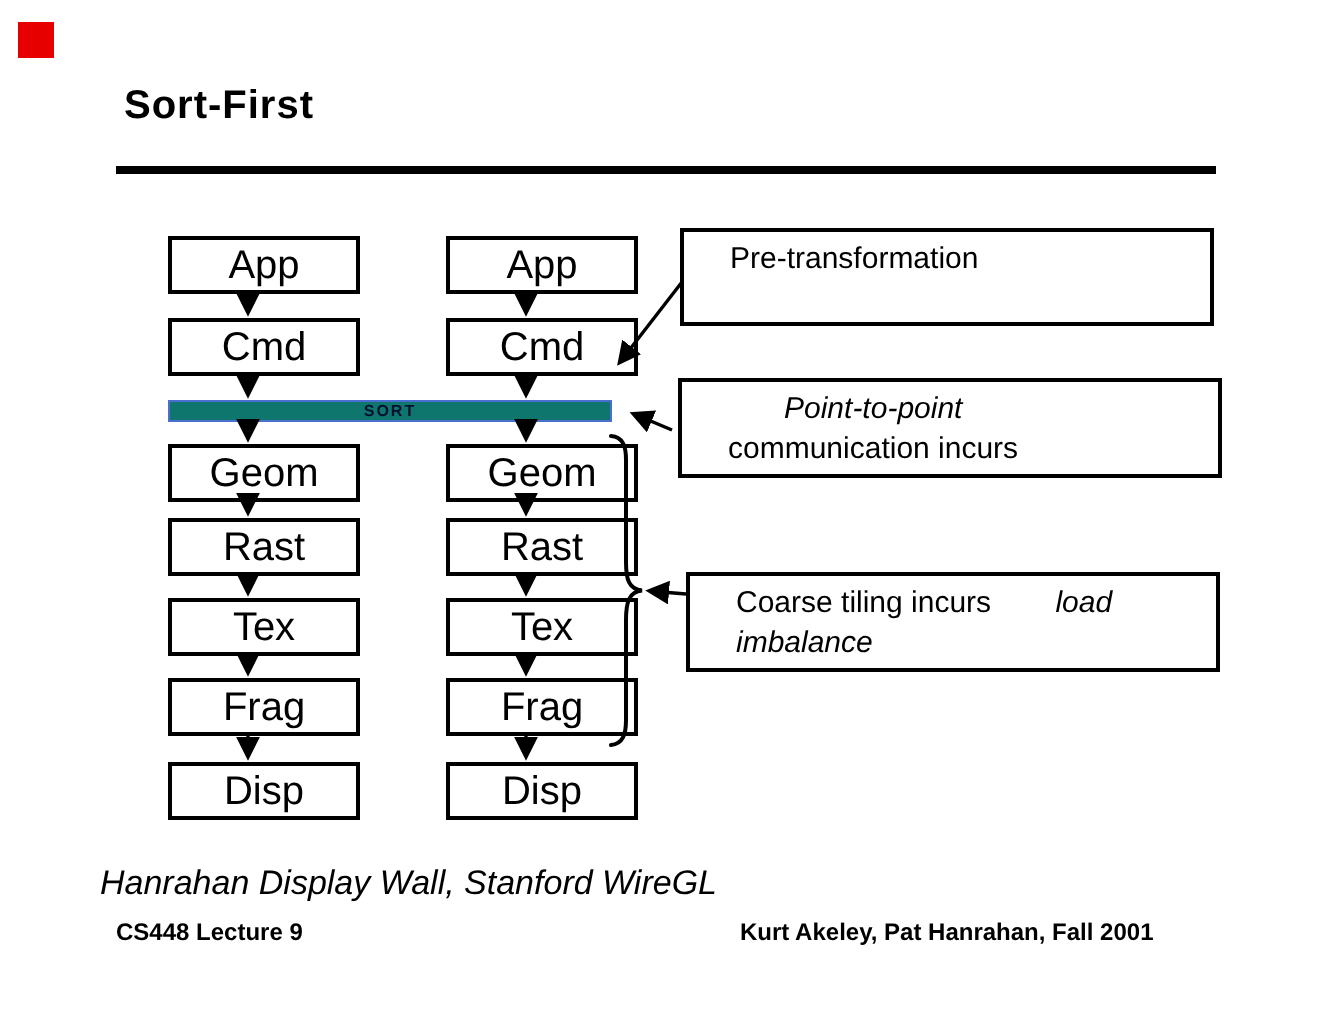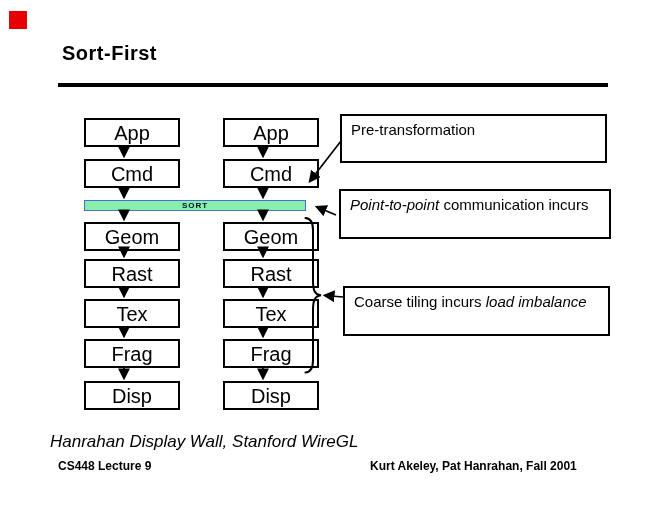--- a/index.html
+++ b/index.html
@@ -14,35 +14,35 @@
   .pbox{
     position:absolute;width:96px;height:29px;border:2px solid #000;background:#fff;
     box-sizing:border-box;display:flex;align-items:center;justify-content:center;
     font-size:20px;line-height:1;
   }
   .c0{left:84px}.c1{left:223px}
   .r0{top:118px}.r1{top:159px}.r2{top:222px}.r3{top:259px}.r4{top:299px}.r5{top:339px}.r6{top:381px}
 
   .sort-bar{
     position:absolute;left:84px;top:200px;width:222px;height:11px;box-sizing:border-box;
-    background:#86efac;border:1px solid #4a6fd0;
+    background:#0f766e;border:1px solid #4a6fd0;
     display:flex;align-items:center;justify-content:center;
     font-size:8px;font-weight:bold;color:#001030;letter-spacing:1px;
   }
 
   .overlay{position:absolute;left:0;top:0;width:660px;height:510px;pointer-events:none;}
 
   .note{
     position:absolute;border:2px solid #000;background:#fff;box-sizing:border-box;
-    font-size:15px;line-height:1.3;padding:4px 9px;
+    font-size:15px;line-height:1.3;padding:4px 23px;
   }
   .note-1{left:340px;top:114px;width:267px;height:49px;}
   .note-2{left:339px;top:189px;width:272px;height:50px;}
   .note-3{left:343px;top:286px;width:267px;height:50px;}
-  .it{font-style:italic;}
+  .it{font-style:italic;margin-left:28px;}
 
   .caption{position:absolute;left:50px;top:432px;font-size:17px;font-style:italic;}
   .footer-left{position:absolute;left:58px;top:459px;font-size:12px;font-weight:bold;}
   .footer-right{position:absolute;left:370px;top:459px;font-size:12px;font-weight:bold;}
 </style>
 </head>
 <body>
 
 <div class="slide">
 

